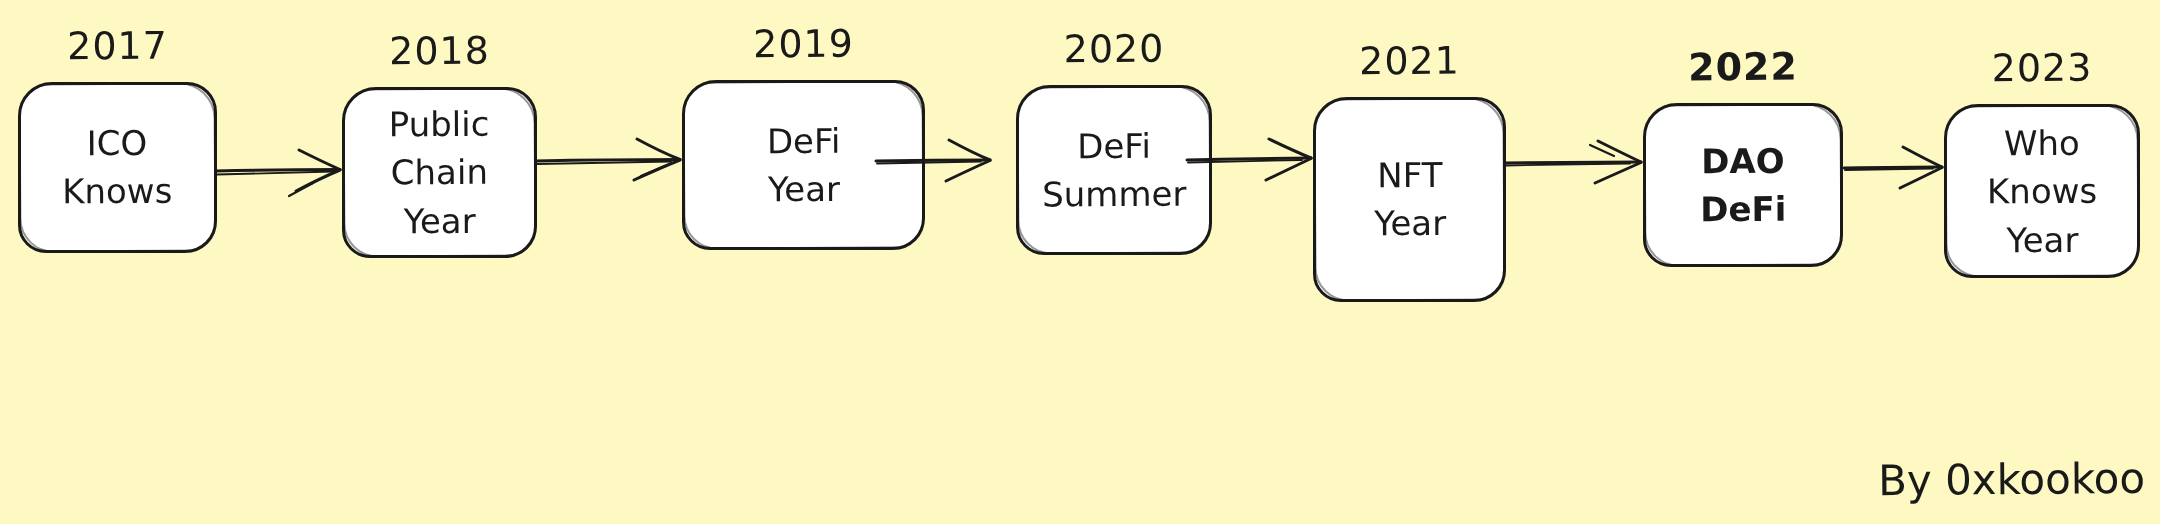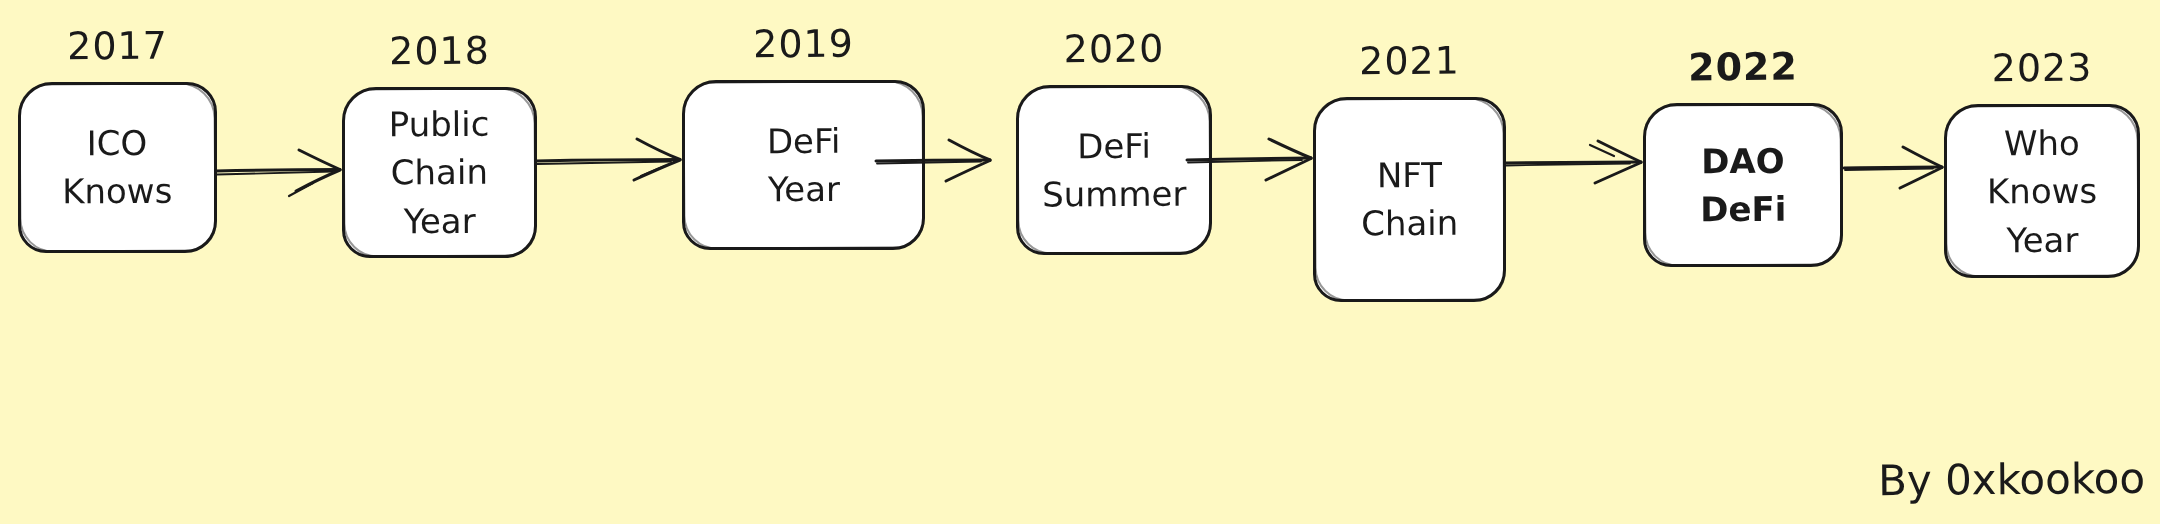--- a/index.html
+++ b/index.html
@@ -112,21 +112,21 @@
     <div class="box">
       <div class="label">DeFi
 Summer</div>
     </div>
   </div>
 
   <div class="node n4">
     <div class="year">2021</div>
     <div class="box">
       <div class="label">NFT
-Chain</div>
+Year</div>
     </div>
   </div>
 
   <div class="node n5">
     <div class="year">2022</div>
     <div class="box">
       <div class="label">DAO
 DeFi</div>
     </div>
   </div>

